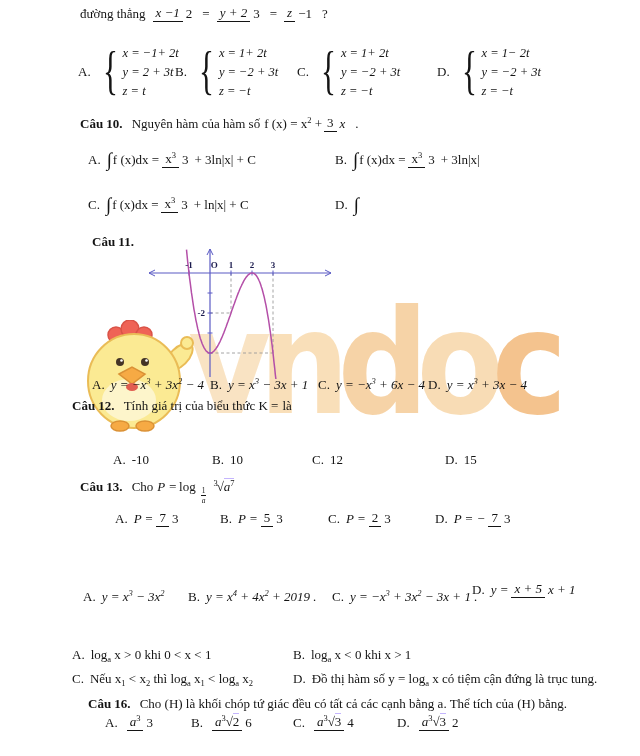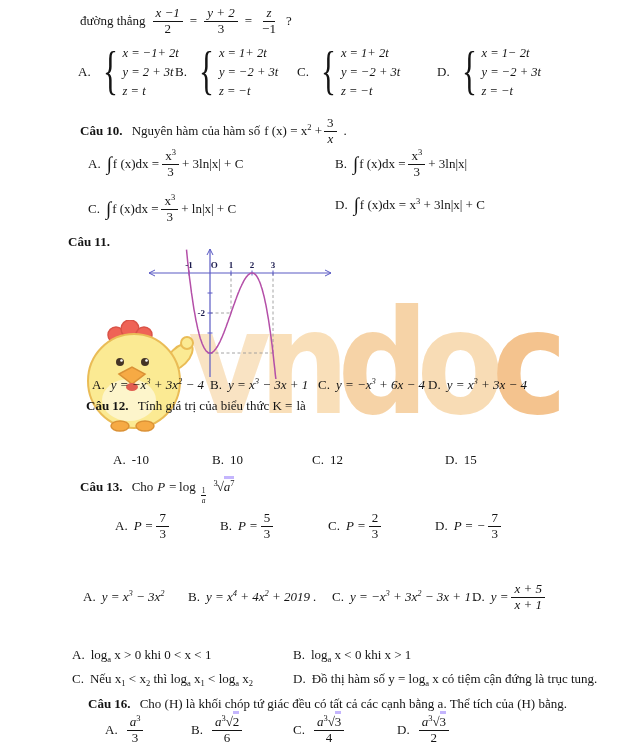--- a/index.html
+++ b/index.html
@@ -5,28 +5,28 @@
   *{margin:0;padding:0;box-sizing:border-box}
   html,body{background:#fff}
   body{width:640px;height:756px;font-family:"Liberation Serif","DejaVu Serif",serif;font-size:13px;color:#141414}
   #page{position:relative;width:640px;height:756px;background:#fff;overflow:hidden}
   .content{position:absolute;inset:0;z-index:2}
   .row{position:absolute;display:flex;align-items:center;white-space:nowrap}
   .col{position:absolute;display:flex;align-items:center;white-space:nowrap}
   .i{font-style:italic}
   .qlabel{font-weight:bold;margin-right:5px}
   .optl{margin-right:6px}
-  .frac{display:inline-flex;flex-direction:column;align-items:center;vertical-align:middle;line-height:1.15;margin:0 3px;text-align:center}
+  .frac{display:inline-flex;align-items:center;vertical-align:middle;line-height:1.15;margin:0 3px;text-align:center}
   .frac .n{display:block;border-bottom:1px solid #141414;padding:0 3px}
   .frac .d{display:block;padding:0 3px}
   .ni .n{font-style:italic}
   .di .d{font-style:italic}
   sup{font-size:8.5px;line-height:0;vertical-align:5px}
   sub{font-size:8.5px;line-height:0;vertical-align:-3px}
-  .ovr{border-top:3px solid #c4b5fd}
+  .ovr{border-top:1px solid #c4b5fd}
   .int{font-size:19px;vertical-align:-3px;margin-right:1px}
   .sys{display:flex;align-items:center}
   .sys .eqs{display:flex;flex-direction:column;font-style:italic;font-size:12.5px;line-height:1.5}
   .brace{display:inline-block;font-size:52px;line-height:.9;font-weight:400;transform:scaleX(.6);margin:0 0 2px 1px}
   .gap4{gap:4px}
   .logbase{display:inline-flex;flex-direction:column;align-items:center;font-size:7.5px;line-height:1.2;transform:translateY(9px);margin:0 3px 0 1px;font-style:italic}
   .logbase .bn{border-bottom:.8px solid #141414;padding:0 1px;font-style:normal}
   .rad sup{margin-right:-1px}
   .wm-text{position:absolute;left:188px;top:290px;z-index:1;font-family:"DejaVu Sans","Liberation Sans",sans-serif;font-weight:bold;font-size:145px;line-height:1;letter-spacing:-14px;transform:scaleX(.88);transform-origin:left top;opacity:.9;user-select:none}
   .wm-text span:nth-child(1){color:#f9e0bd}
@@ -155,24 +155,23 @@
       <span>f (x)dx =</span>
       <span class="frac">
           <span class="n"><span>x</span><sup>3</sup></span>
           <span class="d">3</span>
         </span>
       <span>+ ln|x| + C</span>
     </div>
     <div class="col" style="left:335px;top:194px">
       <span class="optl">D.</span>
       <span class="int">∫</span>
-      <span><span>f (x)dx = x</span><sup>3</sup><span> + 3ln|x| + C</span></span>
-    </div>
-
-    <div class="row gap4" style="left:68px;top:234px">
+    </div>
+
+    <div class="row gap4" style="left:92px;top:234px">
       <span class="qlabel">Câu 11.</span>
     </div>
     <div class="graph-box">
       <svg width="190" height="132" viewBox="0 0 190 132">
           <line x1="86" y1="26" x2="86" y2="66" stroke="#9a9a9a" stroke-width="0.9" stroke-dasharray="3 2.5"></line>
           <line x1="65" y1="66" x2="86" y2="66" stroke="#9a9a9a" stroke-width="0.9" stroke-dasharray="3 2.5"></line>
           <line x1="128" y1="26" x2="128" y2="106" stroke="#9a9a9a" stroke-width="0.9" stroke-dasharray="3 2.5"></line>
           <line x1="65" y1="106" x2="128" y2="106" stroke="#9a9a9a" stroke-width="0.9" stroke-dasharray="3 2.5"></line>
           <line x1="4" y1="26" x2="186" y2="26" stroke="#5a5ac4" stroke-width="1.2"></line>
           <line x1="65" y1="2" x2="65" y2="130" stroke="#5a5ac4" stroke-width="1.2"></line>
@@ -206,21 +205,21 @@
     </div>
     <div class="col" style="left:318px;top:377px">
       <span class="optl">C.</span>
       <span class="i"><span>y = −x</span><sup>3</sup><span> + 6x − 4</span></span>
     </div>
     <div class="col" style="left:428px;top:377px">
       <span class="optl">D.</span>
       <span class="i"><span>y = x</span><sup>3</sup><span> + 3x − 4</span></span>
     </div>
 
-    <div class="row gap4" style="left:86px;top:398px">
+    <div class="row gap4" style="left:72px;top:398px">
       <span class="qlabel">Câu 12.</span>
       <span>Tính giá trị của biểu thức K =</span>
       <span>là</span>
     </div>
     <div class="col" style="left:113px;top:452px">
         <span class="optl">A.</span>
         <span>-10</span>
       </div>
     <div class="col" style="left:212px;top:452px">
         <span class="optl">B.</span>

